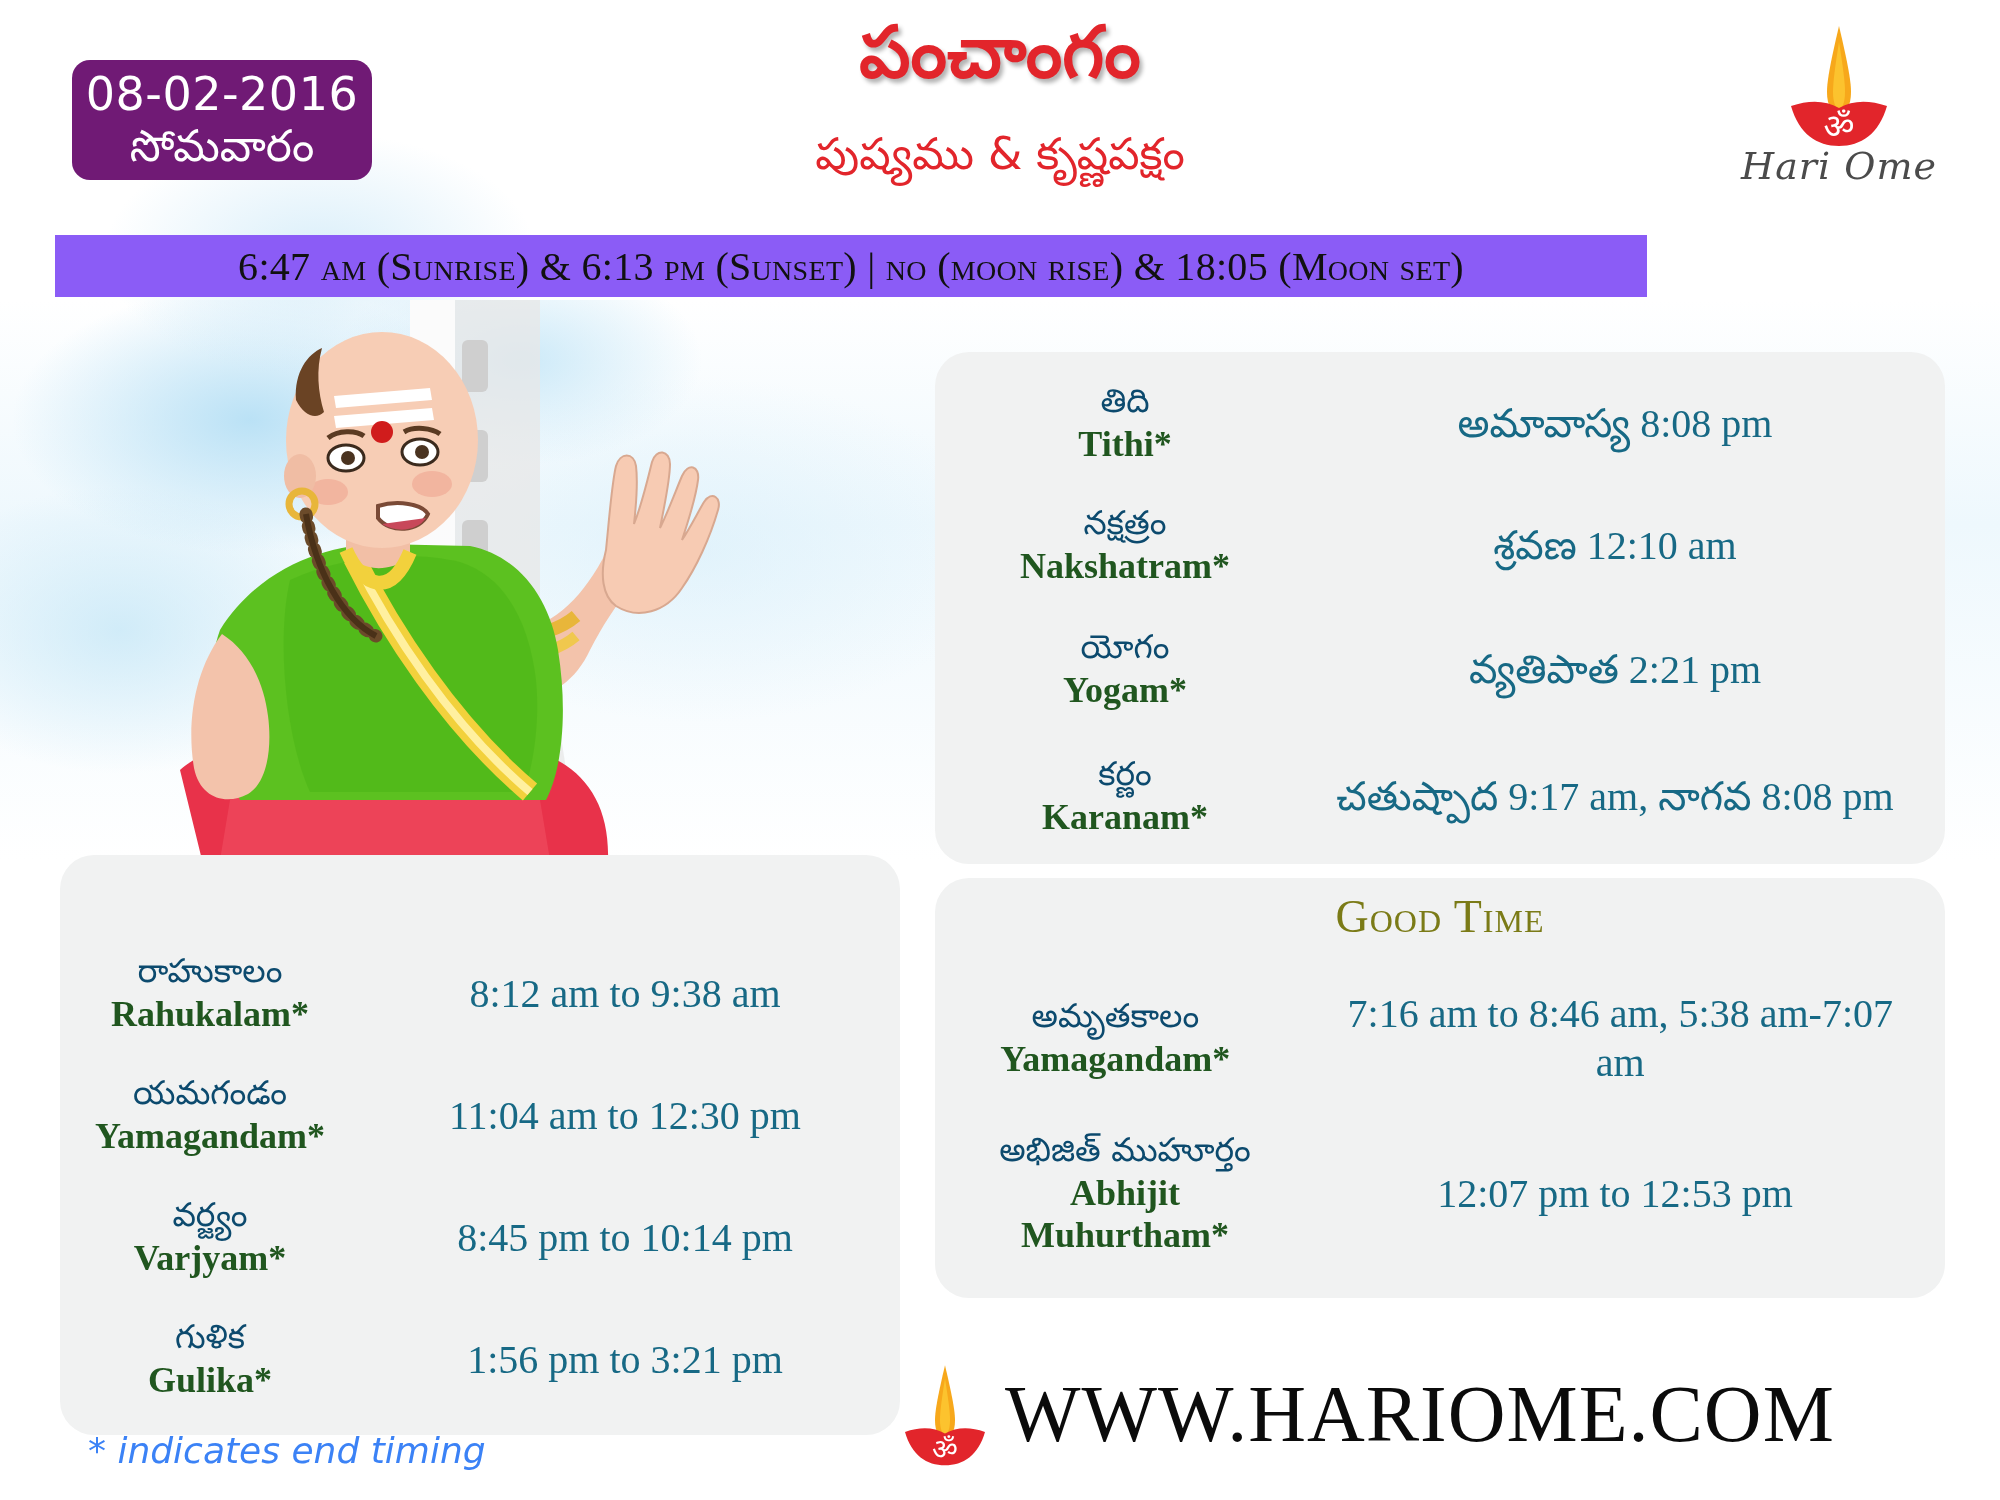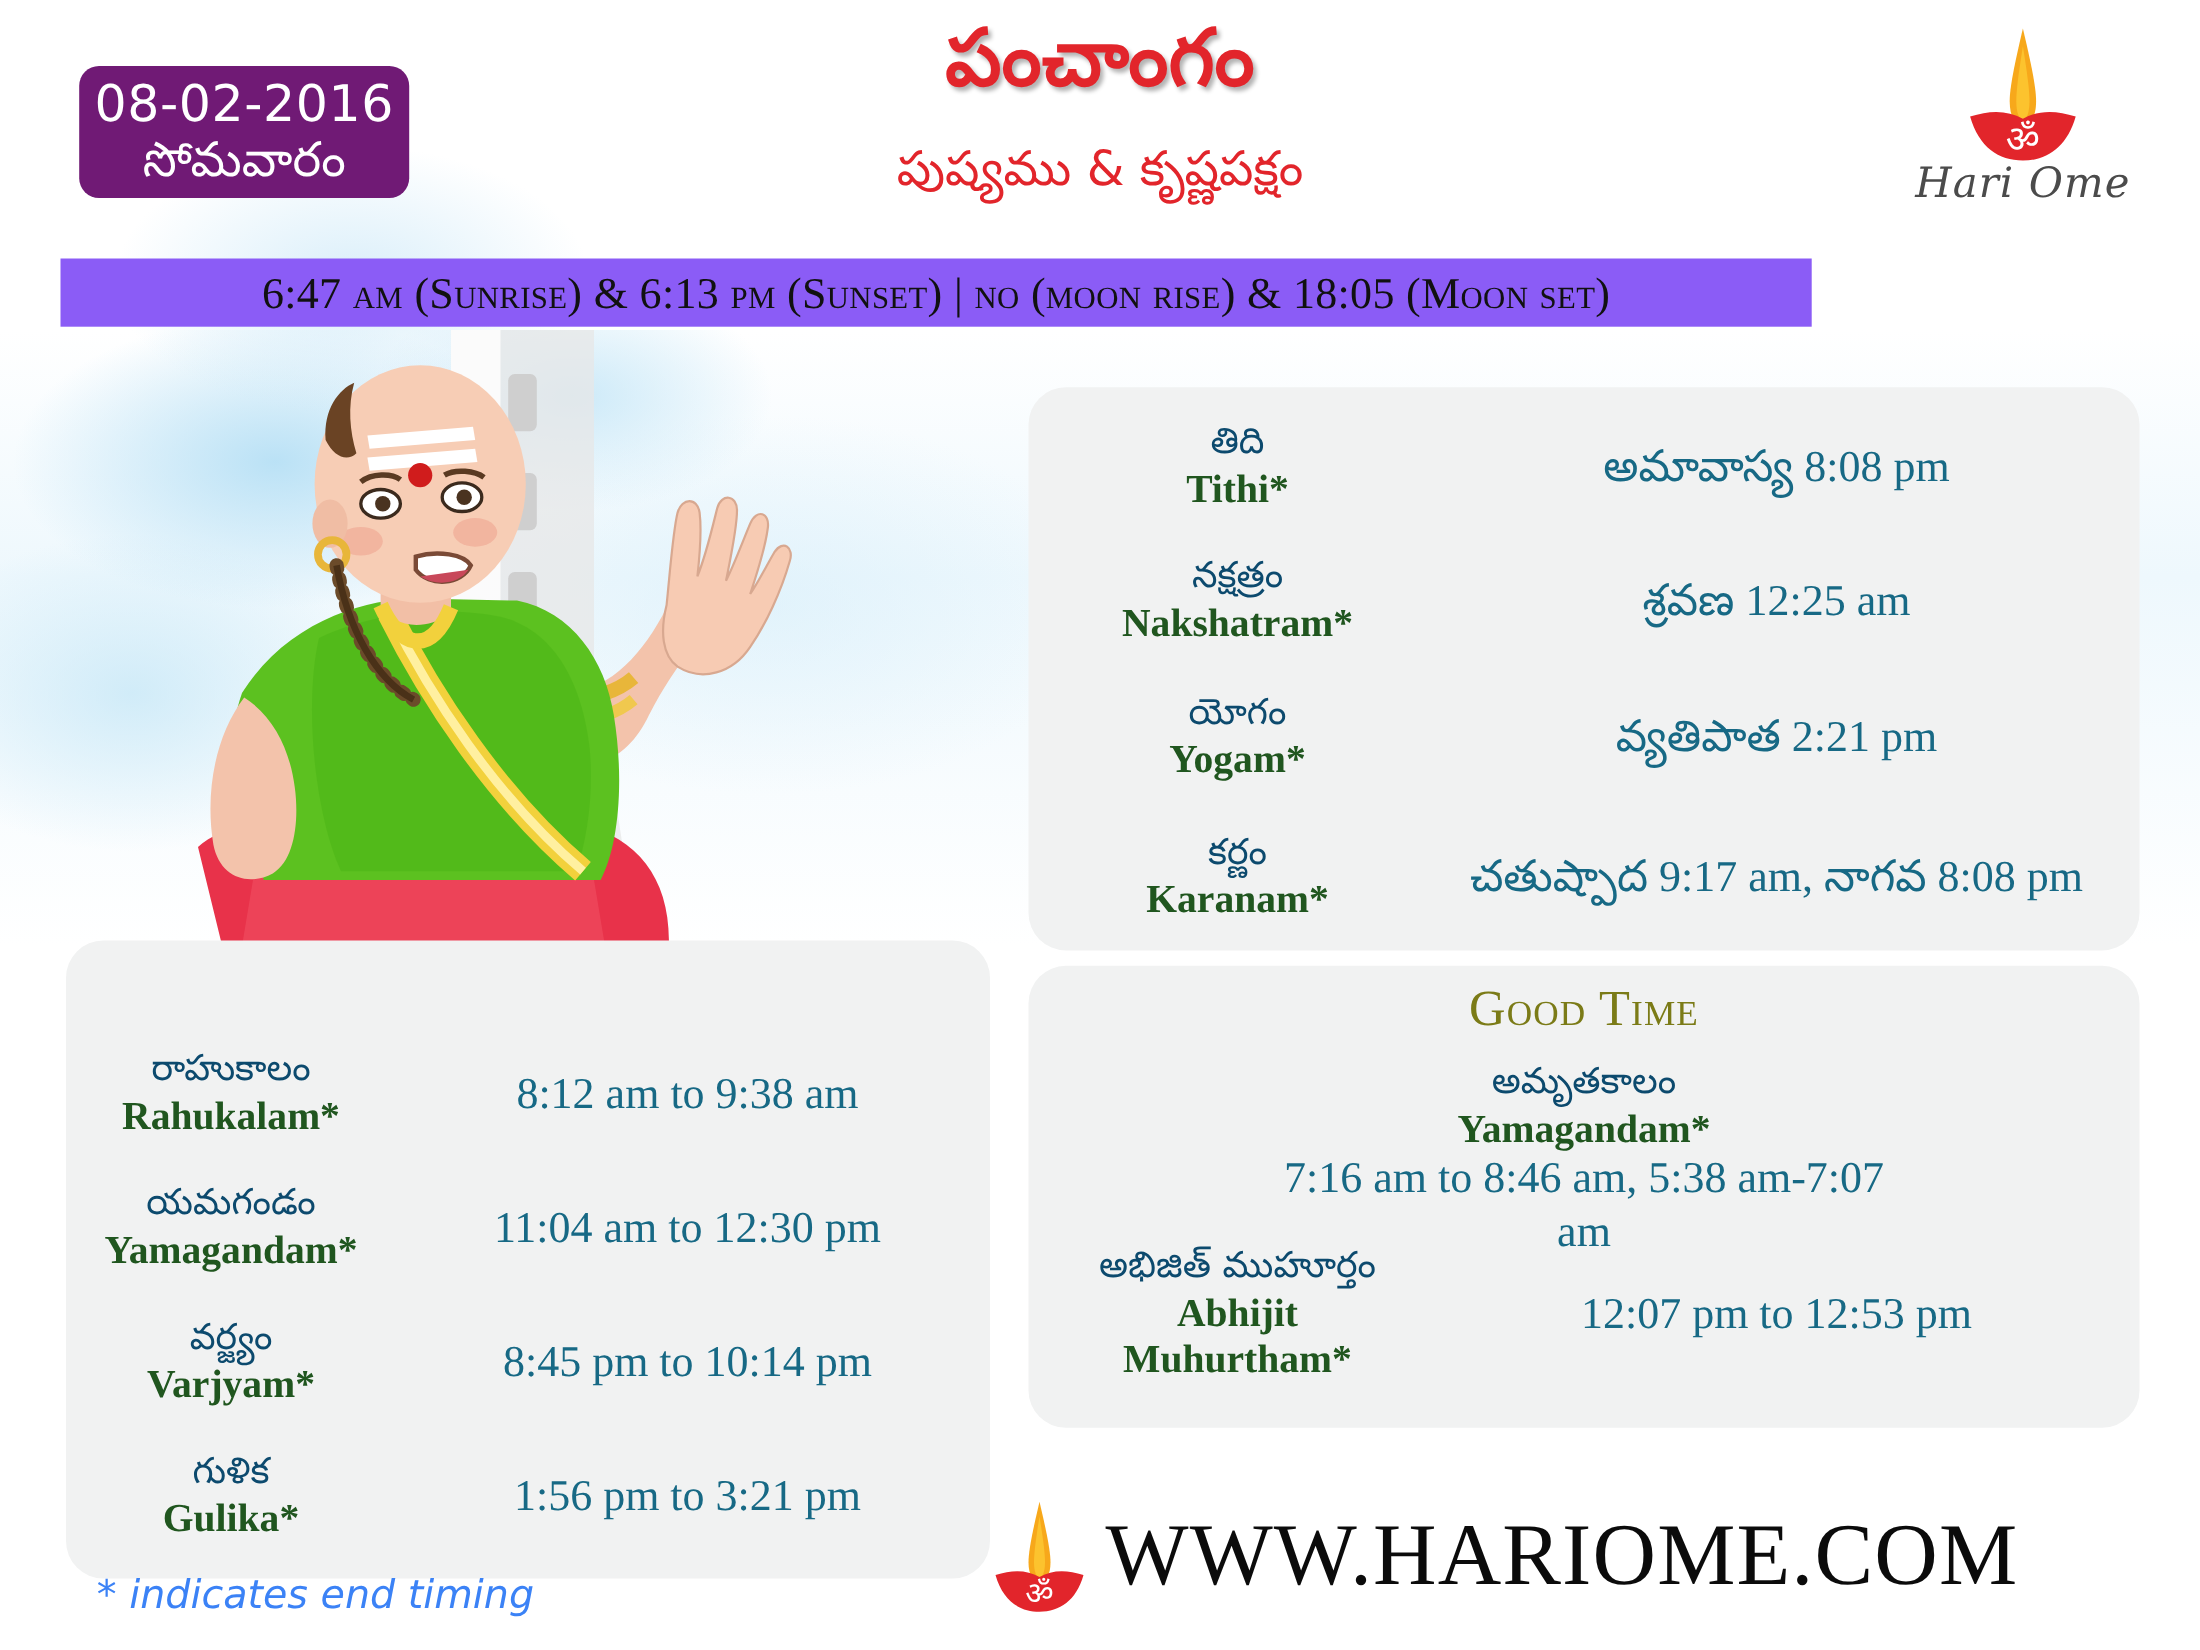--- a/index.html
+++ b/index.html
@@ -241,21 +241,21 @@
         <span class="en">Tithi*</span>
       </div>
       <div class="val">అమావాస్య 8:08 pm</div>
     </div>
 
     <div class="t-row" style="top:134px;height:120px;">
       <div class="lbl">
         <span class="te">నక్షత్రం</span>
         <span class="en">Nakshatram*</span>
       </div>
-      <div class="val">శ్రవణ 12:25 am</div>
+      <div class="val">శ్రవణ 12:10 am</div>
     </div>
 
     <div class="t-row" style="top:258px;height:120px;">
       <div class="lbl">
         <span class="te">యోగం</span>
         <span class="en">Yogam*</span>
       </div>
       <div class="val">వ్యతిపాత 2:21 pm</div>
     </div>
 
@@ -299,21 +299,21 @@
         <span class="te">గుళిక</span>
         <span class="en">Gulika*</span>
       </div>
       <div class="val">1:56 pm to 3:21 pm</div>
     </div>
   </div>
 
   <div class="good-rows">
     <div class="panel-head head-good" style="margin-top:12px;">Good Time</div>
 
-    <div class="g-row" style="top:86px;height:150px;flex-direction:column;">
+    <div class="g-row" style="top:86px;height:150px;">
       <div class="lbl">
         <span class="te">అమృతకాలం</span>
         <span class="en">Yamagandam*</span>
       </div>
       <div class="val" style="padding:0 40px;">7:16 am to 8:46 am, 5:38 am-7:07 am</div>
     </div>
 
     <div class="g-row" style="top:236px;height:160px;">
       <div class="lbl">
         <span class="te">అభిజిత్ ముహూర్తం</span>

